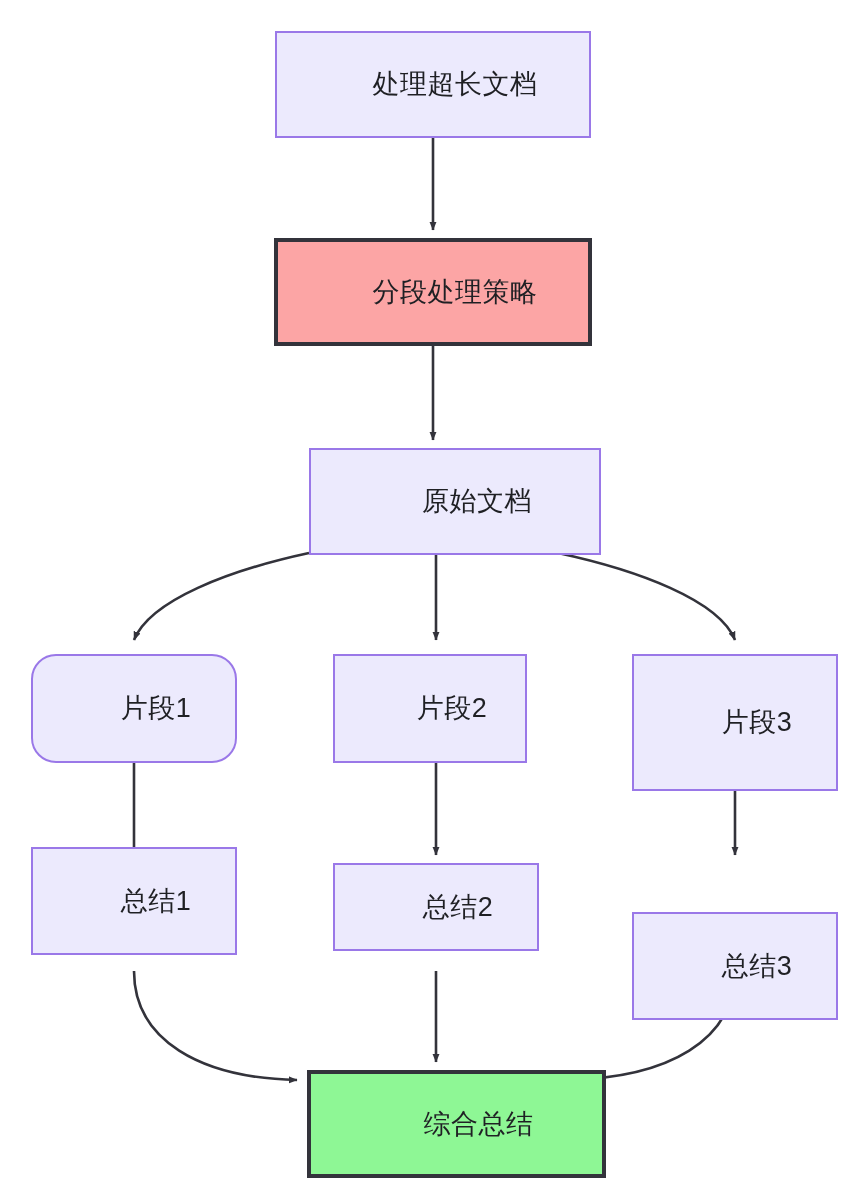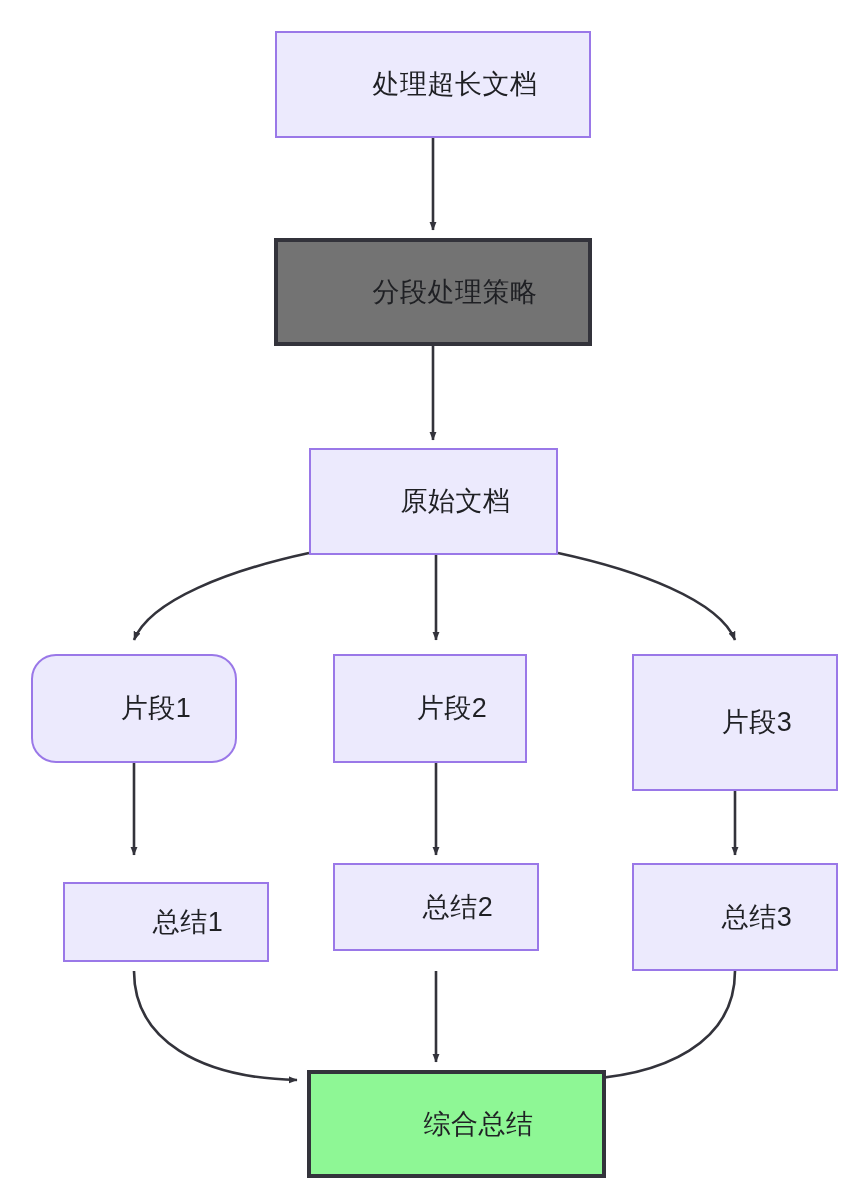--- a/index.html
+++ b/index.html
@@ -44,21 +44,21 @@
     letter-spacing: 0.5px;
     white-space: nowrap;
   }
   
   .node.style-default {
     background: #ECEAFD;
     border: 2px solid #9A78E8;
   }
   
   .node.style-highlight {
-    background: #737373;
+    background: #fca5a5;
     border: 4px solid #33333B;
   }
   
   .node.style-success {
     background: #8EF795;
     border: 4px solid #33333B;
   }
   .node.style-success .node-label,
   .node.style-highlight .node-label {
     color: #1f2024;
@@ -90,39 +90,39 @@
       </g>
   </svg>
 
   <div id="node-group">
       <div class="node style-default" style="left: 275px; top: 31px; width: 316px; height: 107px;">
         <span class="node-label">处理超长文档</span>
       </div>
       <div class="node style-highlight" style="left: 274px; top: 238px; width: 318px; height: 108px;">
         <span class="node-label">分段处理策略</span>
       </div>
-      <div class="node style-default" style="left: 309px; top: 448px; width: 249px; height: 107px;">
+      <div class="node style-default" style="left: 309px; top: 448px; width: 292px; height: 107px;">
         <span class="node-label">原始文档</span>
       </div>
       <div class="node style-default" style="left: 31px; top: 654px; width: 206px; height: 109px; border-radius: 25px;">
         <span class="node-label">片段1</span>
       </div>
       <div class="node style-default" style="left: 333px; top: 654px; width: 194px; height: 109px;">
         <span class="node-label">片段2</span>
       </div>
       <div class="node style-default" style="left: 632px; top: 654px; width: 206px; height: 137px;">
         <span class="node-label">片段3</span>
       </div>
-      <div class="node style-default" style="left: 31px; top: 882px; width: 206px; height: 80px; margin-left: 32px;">
+      <div class="node style-default" style="left: 31px; top: 847px; width: 206px; height: 108px;">
         <span class="node-label">总结1</span>
       </div>
       <div class="node style-default" style="left: 333px; top: 863px; width: 206px; height: 88px;">
         <span class="node-label">总结2</span>
       </div>
-      <div class="node style-default" style="left: 632px; top: 863px; width: 206px; height: 108px;">
+      <div class="node style-default" style="left: 632px; top: 912px; width: 206px; height: 108px;">
         <span class="node-label">总结3</span>
       </div>
       <div class="node style-success" style="left: 307px; top: 1070px; width: 299px; height: 108px;">
         <span class="node-label">综合总结</span>
       </div>
     </div>
 
 </div>
 
 </body></html>

